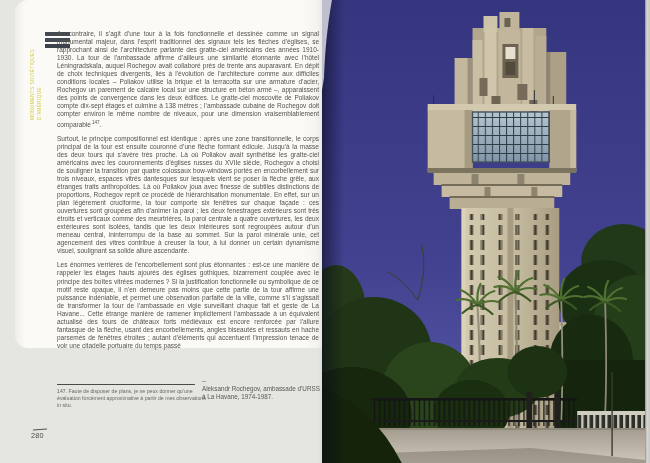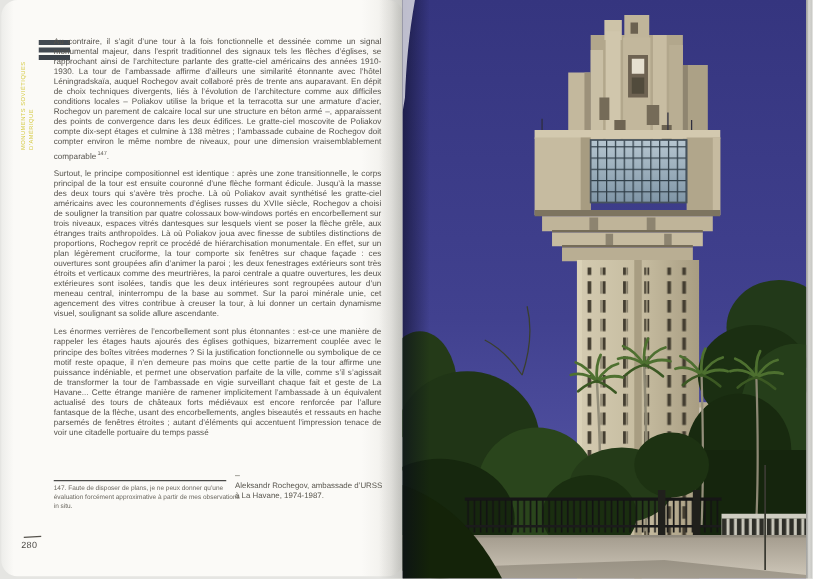--- a/index.html
+++ b/index.html
@@ -1,21 +1,21 @@
 <!DOCTYPE html>
 <html><head>
 <meta charset="utf-8">
 <style>
   html,body{margin:0;padding:0;background:#e5e5e2;}
   *{box-sizing:border-box;}
   .spread{position:relative;width:650px;height:463px;overflow:hidden;background:#e5e5e2;
     font-family:"Liberation Sans",sans-serif;-webkit-text-size-adjust:none;}
 
   
-  .left-page{position:absolute;left:1px;top:0;width:322px;height:461px;
+  .left-page{position:absolute;left:15px;top:0;width:322px;height:348px;
     background:linear-gradient(to right,#ededea 0,#fbfaf7 10px,#fbfaf7 288px,#efeeea 312px,#d9d9d5 322px);border-radius:13px;}
   .bars-icon{position:absolute;left:30px;top:32px;width:25px;}
   .bars-icon i{display:block;height:3.5px;margin-bottom:2.5px;background:#434a52;}
   .bars-icon i:last-child{background:#3b424a;}
   .vlabel{position:absolute;left:15px;top:54px;height:66px;color:#d6cc49;
     font-size:4.6px;line-height:6.5px;letter-spacing:.4px;white-space:nowrap;
     writing-mode:vertical-rl;transform:rotate(180deg);}
   .vlabel span{display:block;}
   .bodytext{position:absolute;left:42px;top:30px;width:262px;color:#55524c;
     font-size:6.5px;line-height:8.05px;text-align:justify;}

